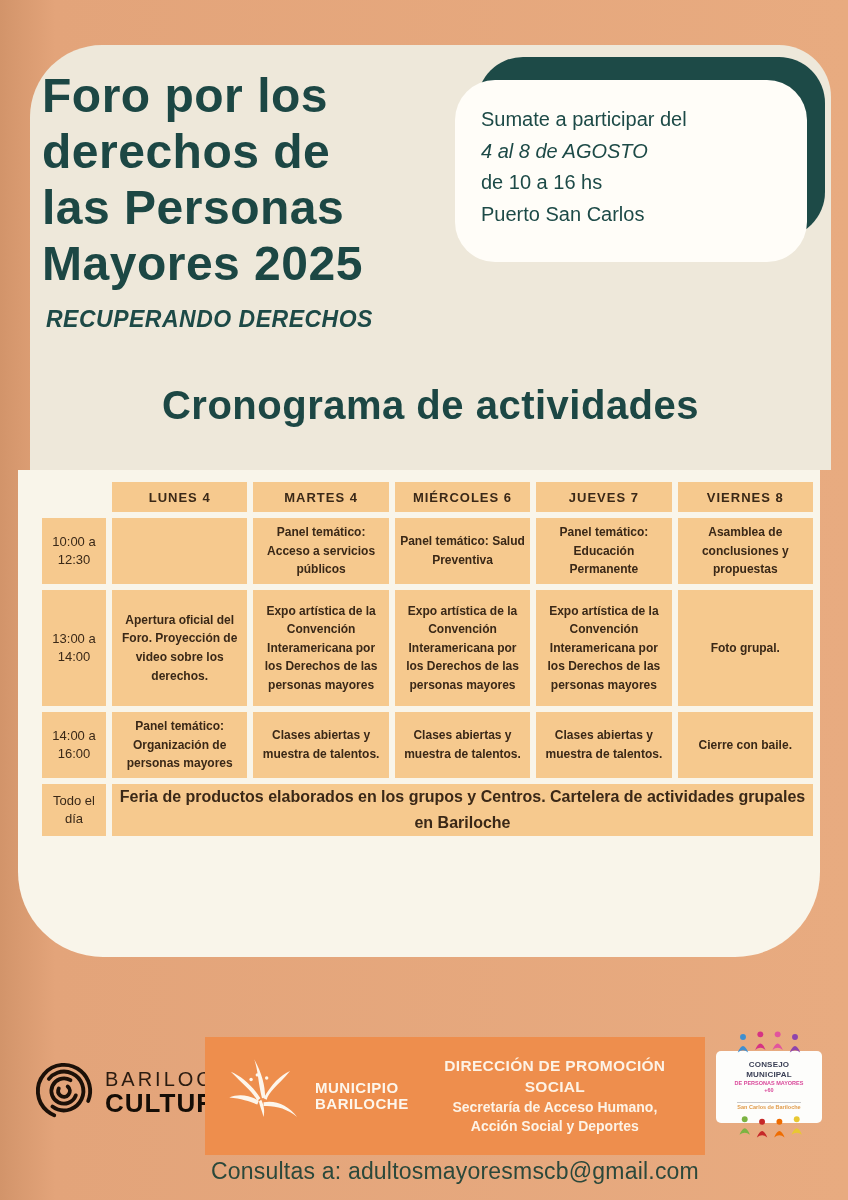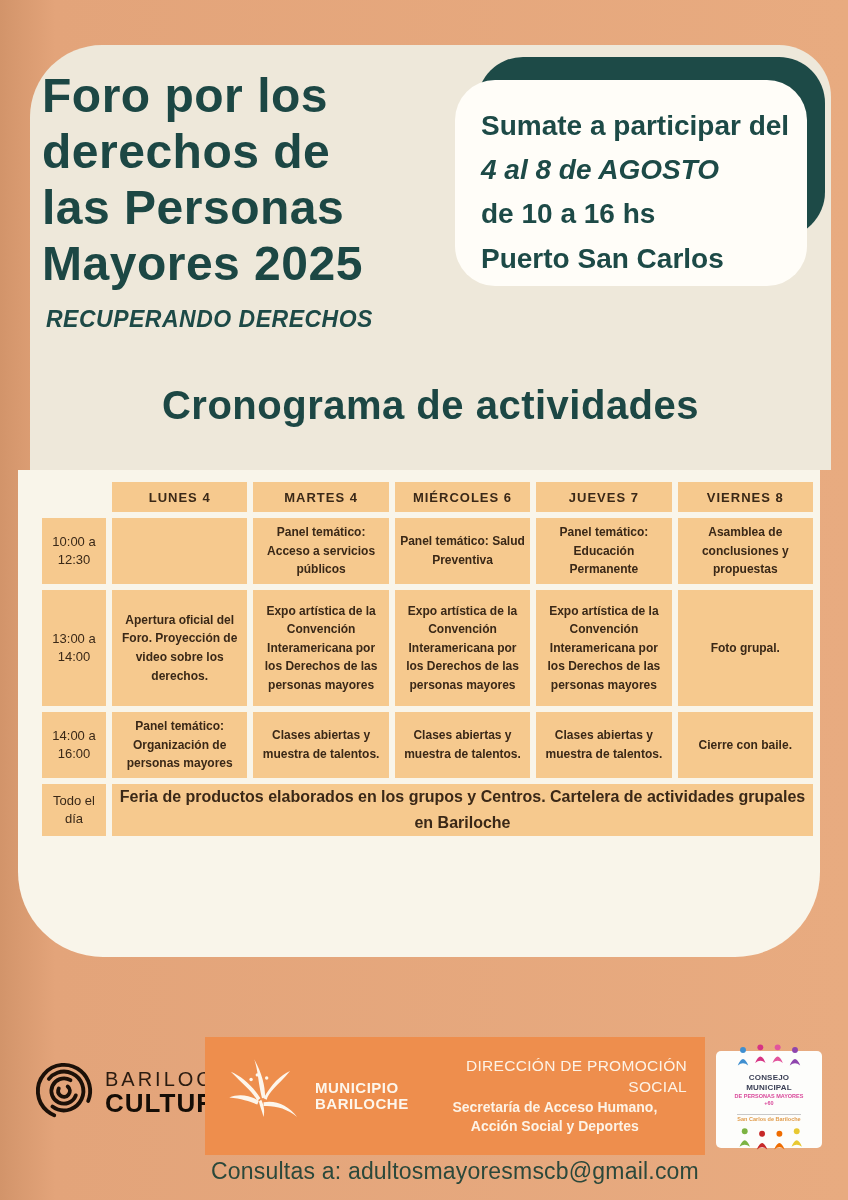--- a/index.html
+++ b/index.html
@@ -34,24 +34,24 @@
     position:absolute;left:30px;top:383px;width:801px;
     text-align:center;
     font-size:40px;font-weight:900;letter-spacing:.5px;color:#1c4744;
   }
   
   .info-card-back{
     position:absolute;left:477px;top:57px;width:348px;height:181px;
     background:#1d4a47;border-radius:46px;
   }
   .info-card{
-    position:absolute;left:455px;top:80px;width:352px;height:206px;
+    position:absolute;left:455px;top:80px;width:352px;height:182px;
     background:#fffdf8;border-radius:40px;
     padding:24px 0 0 26px;box-sizing:border-box;
-    color:#1d4a47;font-size:28px;font-weight:700;line-height:1.58;
+    color:#1d4a47;font-size:20px;font-weight:400;line-height:1.58;
   }
   .info-card .italic{font-style:italic;}
   
   .white-panel{
     position:absolute;left:18px;top:470px;width:802px;height:487px;
     background:#f9f5ea;
     border-radius:0 0 85px 85px;
   }
   .schedule-grid{
     position:absolute;left:42px;top:482px;width:771px;
@@ -86,24 +86,24 @@
     display:flex;align-items:center;
     padding:0 18px;box-sizing:border-box;gap:14px;
   }
   .muni-name{
     font-size:15px;font-weight:800;letter-spacing:.5px;
     color:#fdf6ec;line-height:1.1;white-space:nowrap;
   }
   .dir-block{
     flex:1;text-align:center;color:#fdf3e6;line-height:1.35;
   }
-  .dir-line1{font-size:15.5px;font-weight:400;letter-spacing:.3px;text-align:right;}
+  .dir-line1{font-size:15.5px;font-weight:700;letter-spacing:.3px;}
   .dir-line2{font-size:14px;font-weight:700;}
   .consejo-box{
-    position:absolute;left:716px;top:1051px;width:106px;height:97px;
+    position:absolute;left:716px;top:1051px;width:106px;height:72px;
     background:#fdfdfb;border-radius:5px;
     display:flex;flex-direction:column;align-items:center;justify-content:center;
     padding:14px;box-sizing:border-box;
   }
   .consejo-text{text-align:center;line-height:1.25;}
   .consejo-l1{font-size:8px;font-weight:800;color:#3a3f55;letter-spacing:.2px;}
   .consejo-l2{font-size:5.5px;font-weight:700;color:#d9489a;}
   .consejo-l3{font-size:5.5px;font-weight:700;color:#e09b4a;border-top:.5px solid #c9c9c9;display:inline-block;padding-top:1px;}
   .contact-line{
     position:absolute;left:185px;top:1158px;width:540px;

